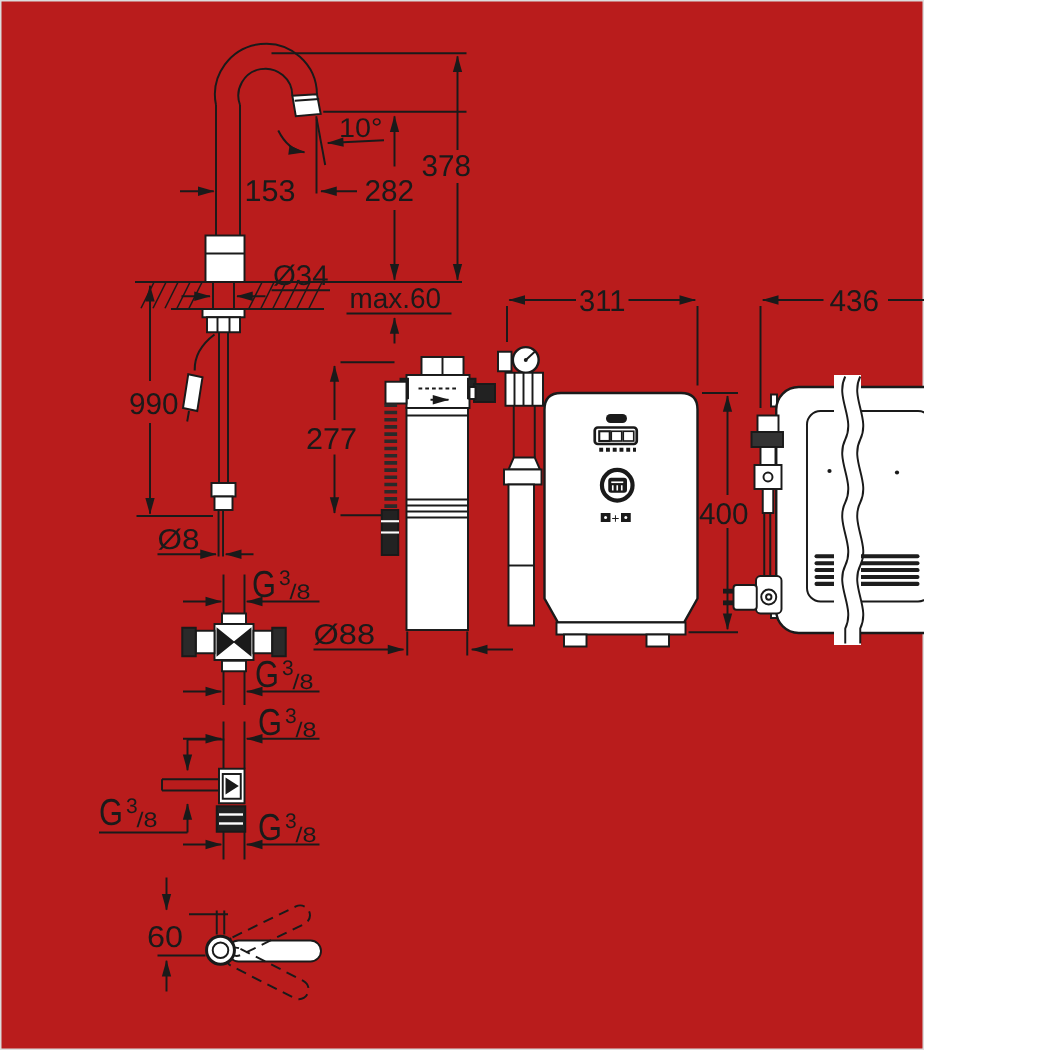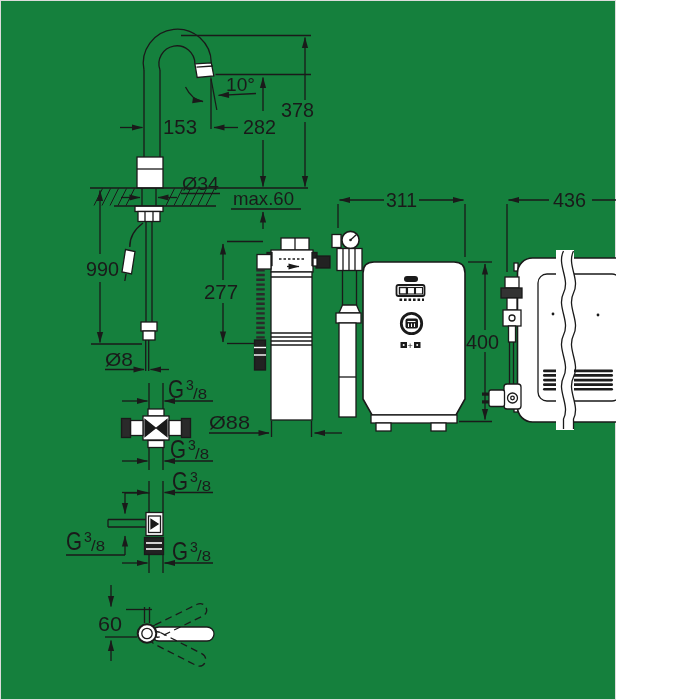--- a/index.html
+++ b/index.html
@@ -1,16 +1,16 @@
 <!DOCTYPE html>
 <html><head>
 <meta charset="utf-8">
 <style>
   html,body{margin:0;padding:0;background:#ffffff;}
-  .canvas{position:relative;width:616px;height:700px;background:#15803d;box-shadow:inset 0 0 0 1px #dcdcdc;overflow:hidden;}
+  .canvas{position:relative;width:616px;height:700px;background:#b91c1c;box-shadow:inset 0 0 0 1px #dcdcdc;overflow:hidden;}
   svg{display:block;}
   text{font-family:"Liberation Sans","DejaVu Sans",sans-serif;fill:#1a1a1a;}
 </style>
 </head>
 <body>
 
 <div class="canvas">
 <svg width="700" height="700" viewBox="0 0 700 700">
   <defs>
     <marker id="ah" viewBox="0 0 12 8" refX="11" refY="4" markerWidth="12" markerHeight="8" orient="auto" markerUnits="userSpaceOnUse">

